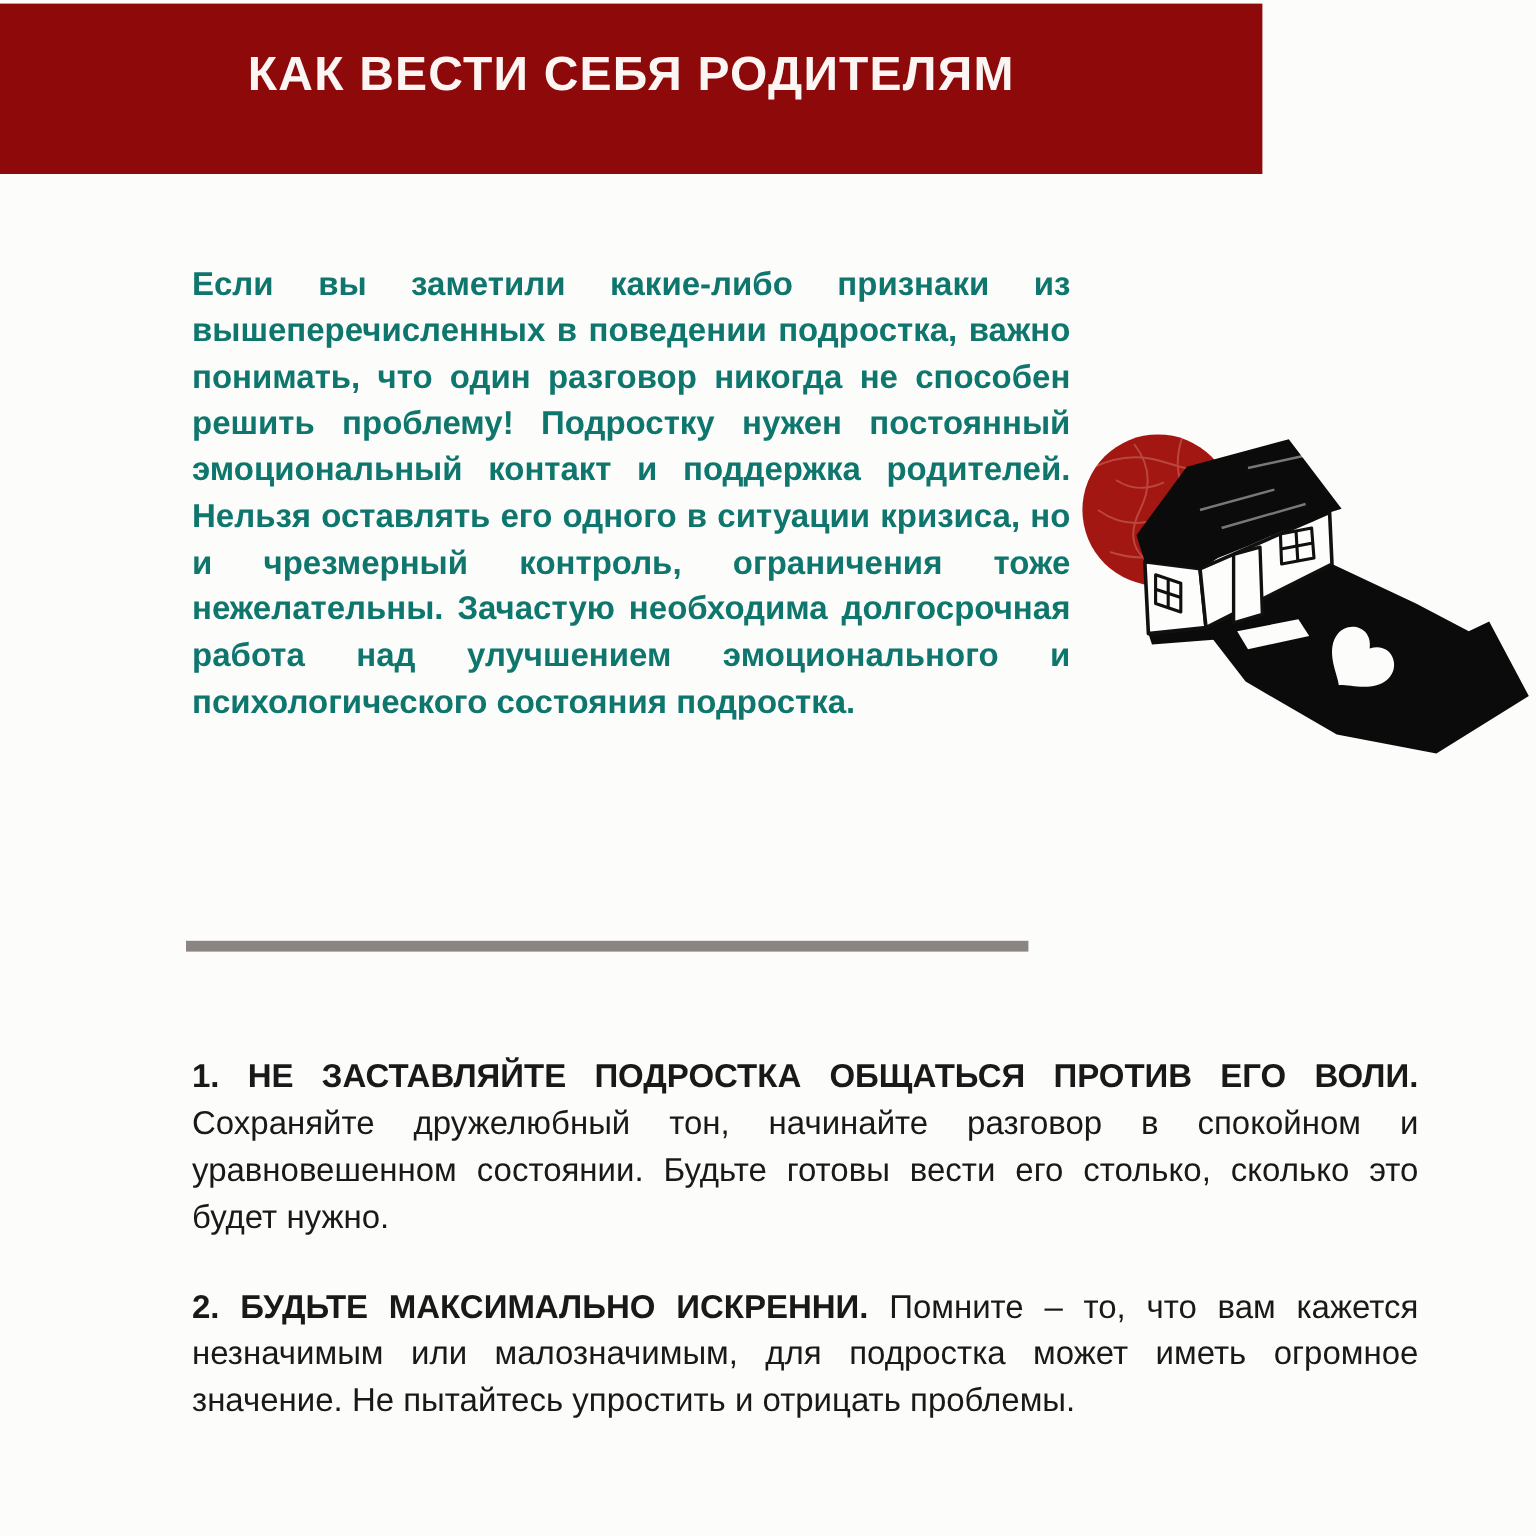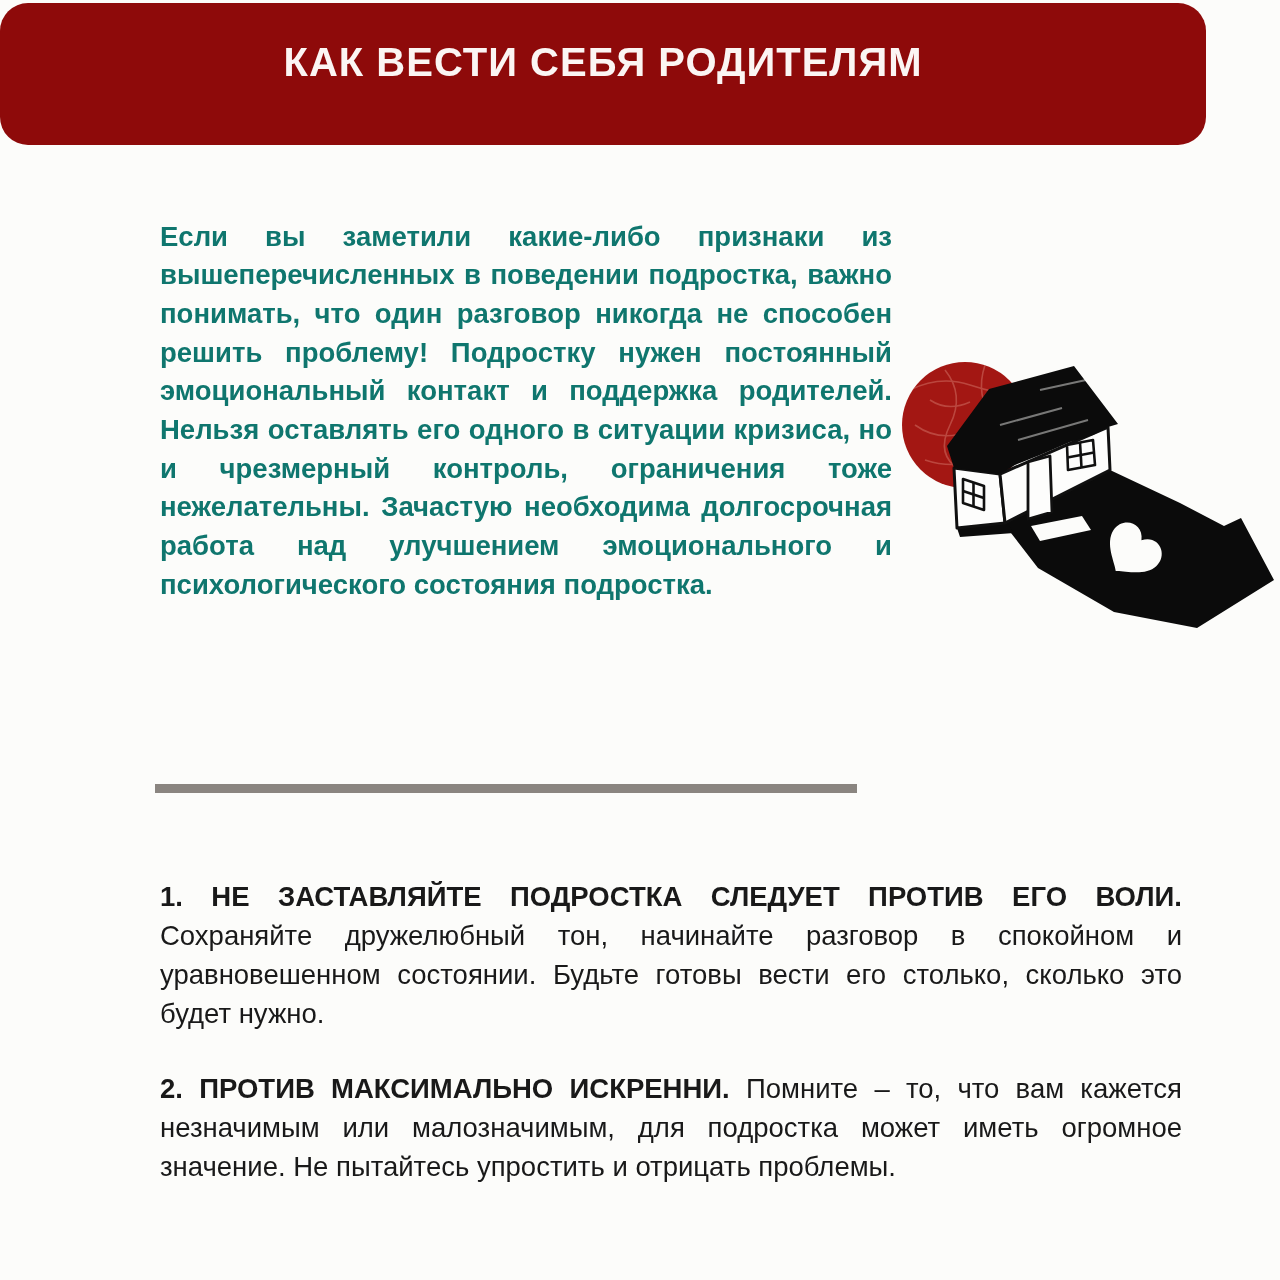--- a/index.html
+++ b/index.html
@@ -1,22 +1,22 @@
 <!DOCTYPE html>
 <html lang="ru"><head>
 <meta charset="utf-8">
 <style>
   html,body{margin:0;padding:0;background:#ffffff;}
   .page{
     position:relative;width:1280px;height:1280px;background:#fcfcfa;
     font-family:"Liberation Sans",sans-serif;overflow:hidden;
   }
   .header{
-    position:absolute;left:0;top:3px;width:1206px;height:142px;
-    background:#8e0a0a;display:flex;align-items:center;justify-content:center;border-radius:28px;
+    position:absolute;left:0;top:3px;width:1052px;height:142px;
+    background:#8e0a0a;display:flex;align-items:center;justify-content:center;
   }
   .header .title{
     margin:0;padding-bottom:24px;
     font-size:40px;font-weight:700;letter-spacing:1px;color:#fbf5f3;
   }
   .textblock{
     position:absolute;left:160px;color:#0f766e;text-align:justify;
   }
   .intro{
     top:190px;width:732px;font-size:27.5px;line-height:38.7px;font-weight:700;
@@ -45,23 +45,23 @@
 
   <div class="header">
     <h1 class="title">КАК ВЕСТИ СЕБЯ РОДИТЕЛЯМ</h1>
   </div>
 
   <p class="textblock intro">Если вы заметили какие-либо признаки из вышеперечисленных в поведении подростка, важно понимать, что один разговор никогда не способен решить проблему! Подростку нужен постоянный эмоциональный контакт и поддержка родителей. Нельзя оставлять его одного в ситуации кризиса, но и чрезмерный контроль, ограничения тоже нежелательны. Зачастую необходима долгосрочная работа над улучшением эмоционального и психологического состояния подростка.</p>
 
 
   <div class="divider"></div>
 
-  <p class="tip tip1"><span class="lead"><span>1.</span> <span>НЕ ЗАСТАВЛЯЙТЕ ПОДРОСТКА СЛЕДУЕТ ПРОТИВ ЕГО ВОЛИ.</span></span><span>Сохраняйте дружелюбный тон, начинайте разговор в спокойном и уравновешенном состоянии. Будьте готовы вести его столько, сколько это будет нужно.</span></p>
+  <p class="tip tip1"><span class="lead"><span>1.</span> <span>НЕ ЗАСТАВЛЯЙТЕ ПОДРОСТКА ОБЩАТЬСЯ ПРОТИВ ЕГО ВОЛИ.</span></span><span>Сохраняйте дружелюбный тон, начинайте разговор в спокойном и уравновешенном состоянии. Будьте готовы вести его столько, сколько это будет нужно.</span></p>
 
-  <p class="tip tip2"><span class="lead"><span>2.</span> <span>ПРОТИВ МАКСИМАЛЬНО ИСКРЕННИ.</span></span><span>Помните – то, что вам кажется незначимым или малозначимым, для подростка может иметь огромное значение. Не пытайтесь упростить и отрицать проблемы.</span></p>
+  <p class="tip tip2"><span class="lead"><span>2.</span> <span>БУДЬТЕ МАКСИМАЛЬНО ИСКРЕННИ.</span></span><span>Помните – то, что вам кажется незначимым или малозначимым, для подростка может иметь огромное значение. Не пытайтесь упростить и отрицать проблемы.</span></p>
 
   <svg class="illustration" viewBox="0 0 390 330" xmlns="http://www.w3.org/2000/svg">
     <defs>
       <clipPath id="circClip">
           <circle cx="75" cy="95" r="63"></circle>
         </clipPath>
     </defs>
 
     <g>
       <circle cx="75" cy="95" r="63" fill="#a31713"></circle>

